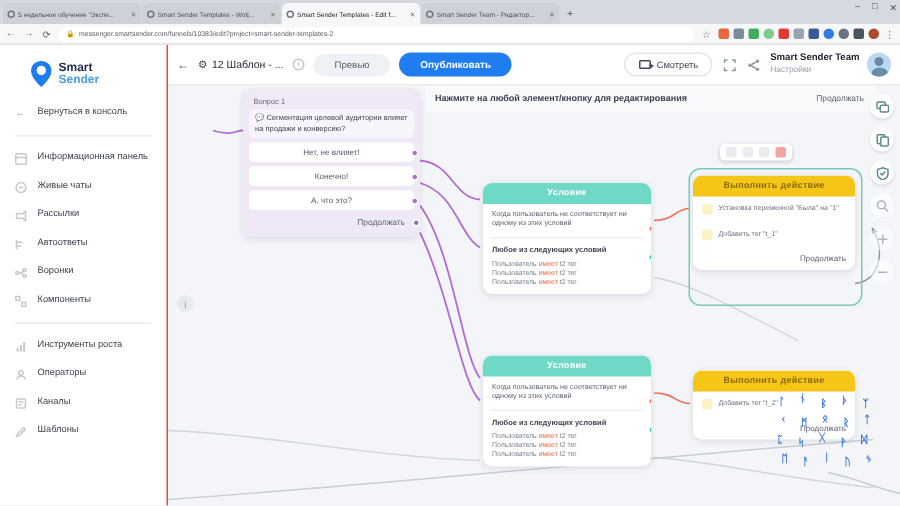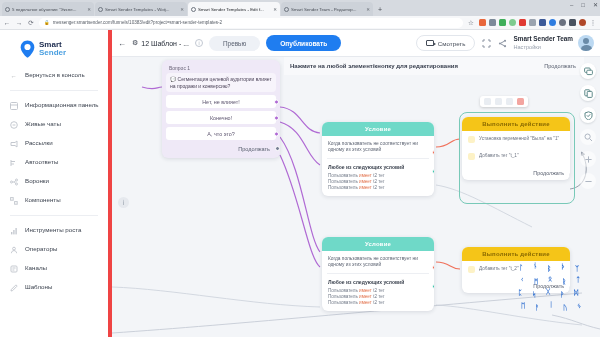--- a/index.html
+++ b/index.html
@@ -49,21 +49,21 @@
   }
   .lock-glyph { font-size: 4.6px; color: #5f6570; }
   .ext-icons { display: flex; align-items: center; gap: 3px; }
   .ext {
     width: 7px; height: 7px; border-radius: 1.5px;
   }
 
   
   .sidebar {
     position: absolute; top: 30px; left: 0; width: 112px; height: 307px;
-    background: #ffffff; border-right: 4px solid #ef4444;
+    background: #ffffff; border-right: 1px solid #ef4444;
     padding-top: 6px;
   }
   .logo { display: flex; align-items: center; gap: 4px; padding: 4px 0 8px 20px; }
   .logo-mark {
     width: 15px; height: 18px; position: relative;
   }
   .logo-text { line-height: 8px; }
   .logo-text .l1 { font-size: 8px; font-weight: bold; color: #1b2a4e; display:block; }
   .logo-text .l2 { font-size: 8px; font-weight: bold; color: #4a9fe0; display:block; }
 

